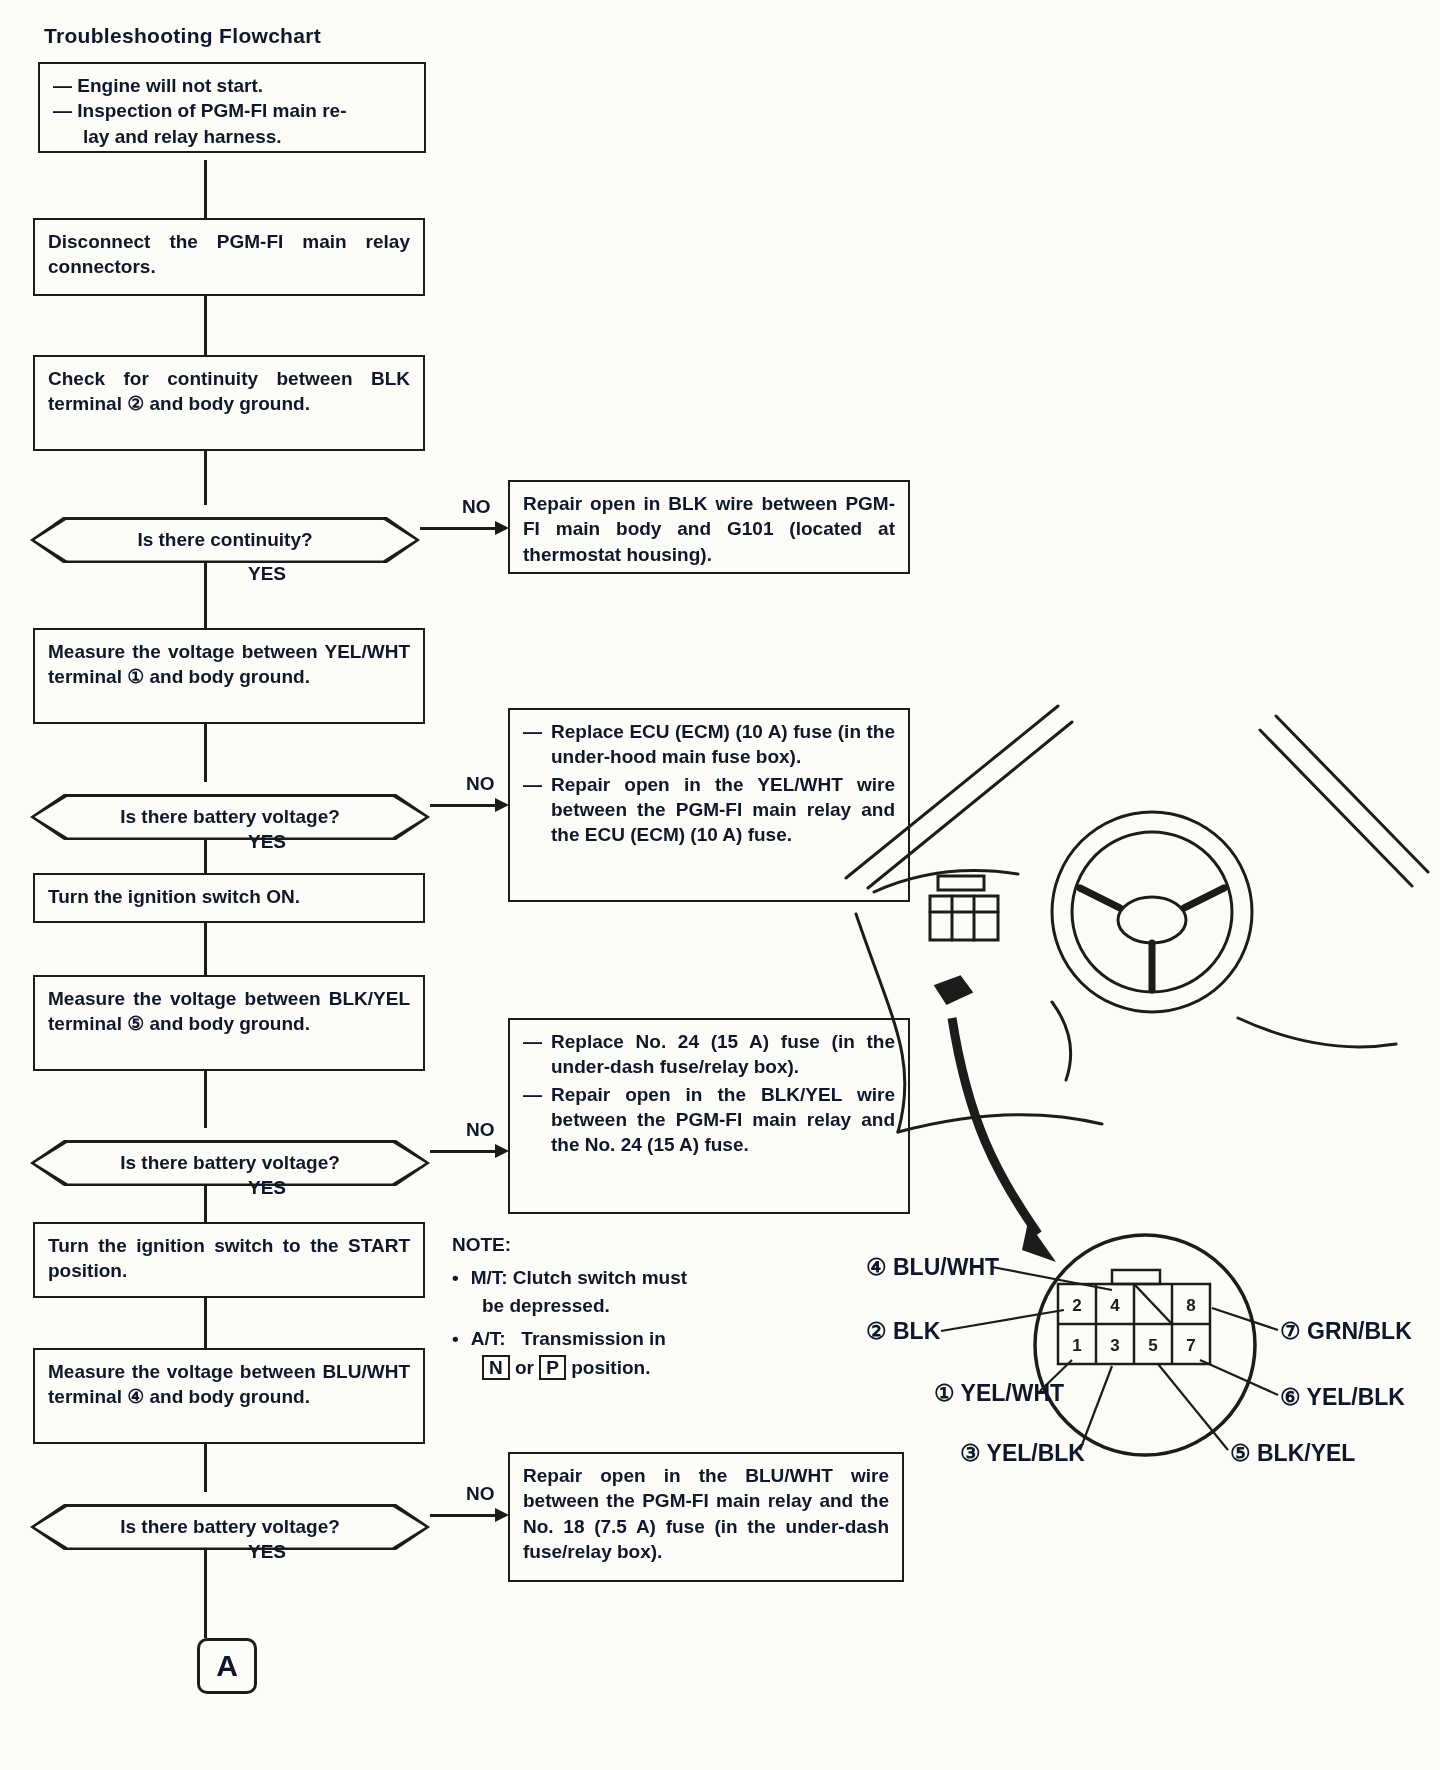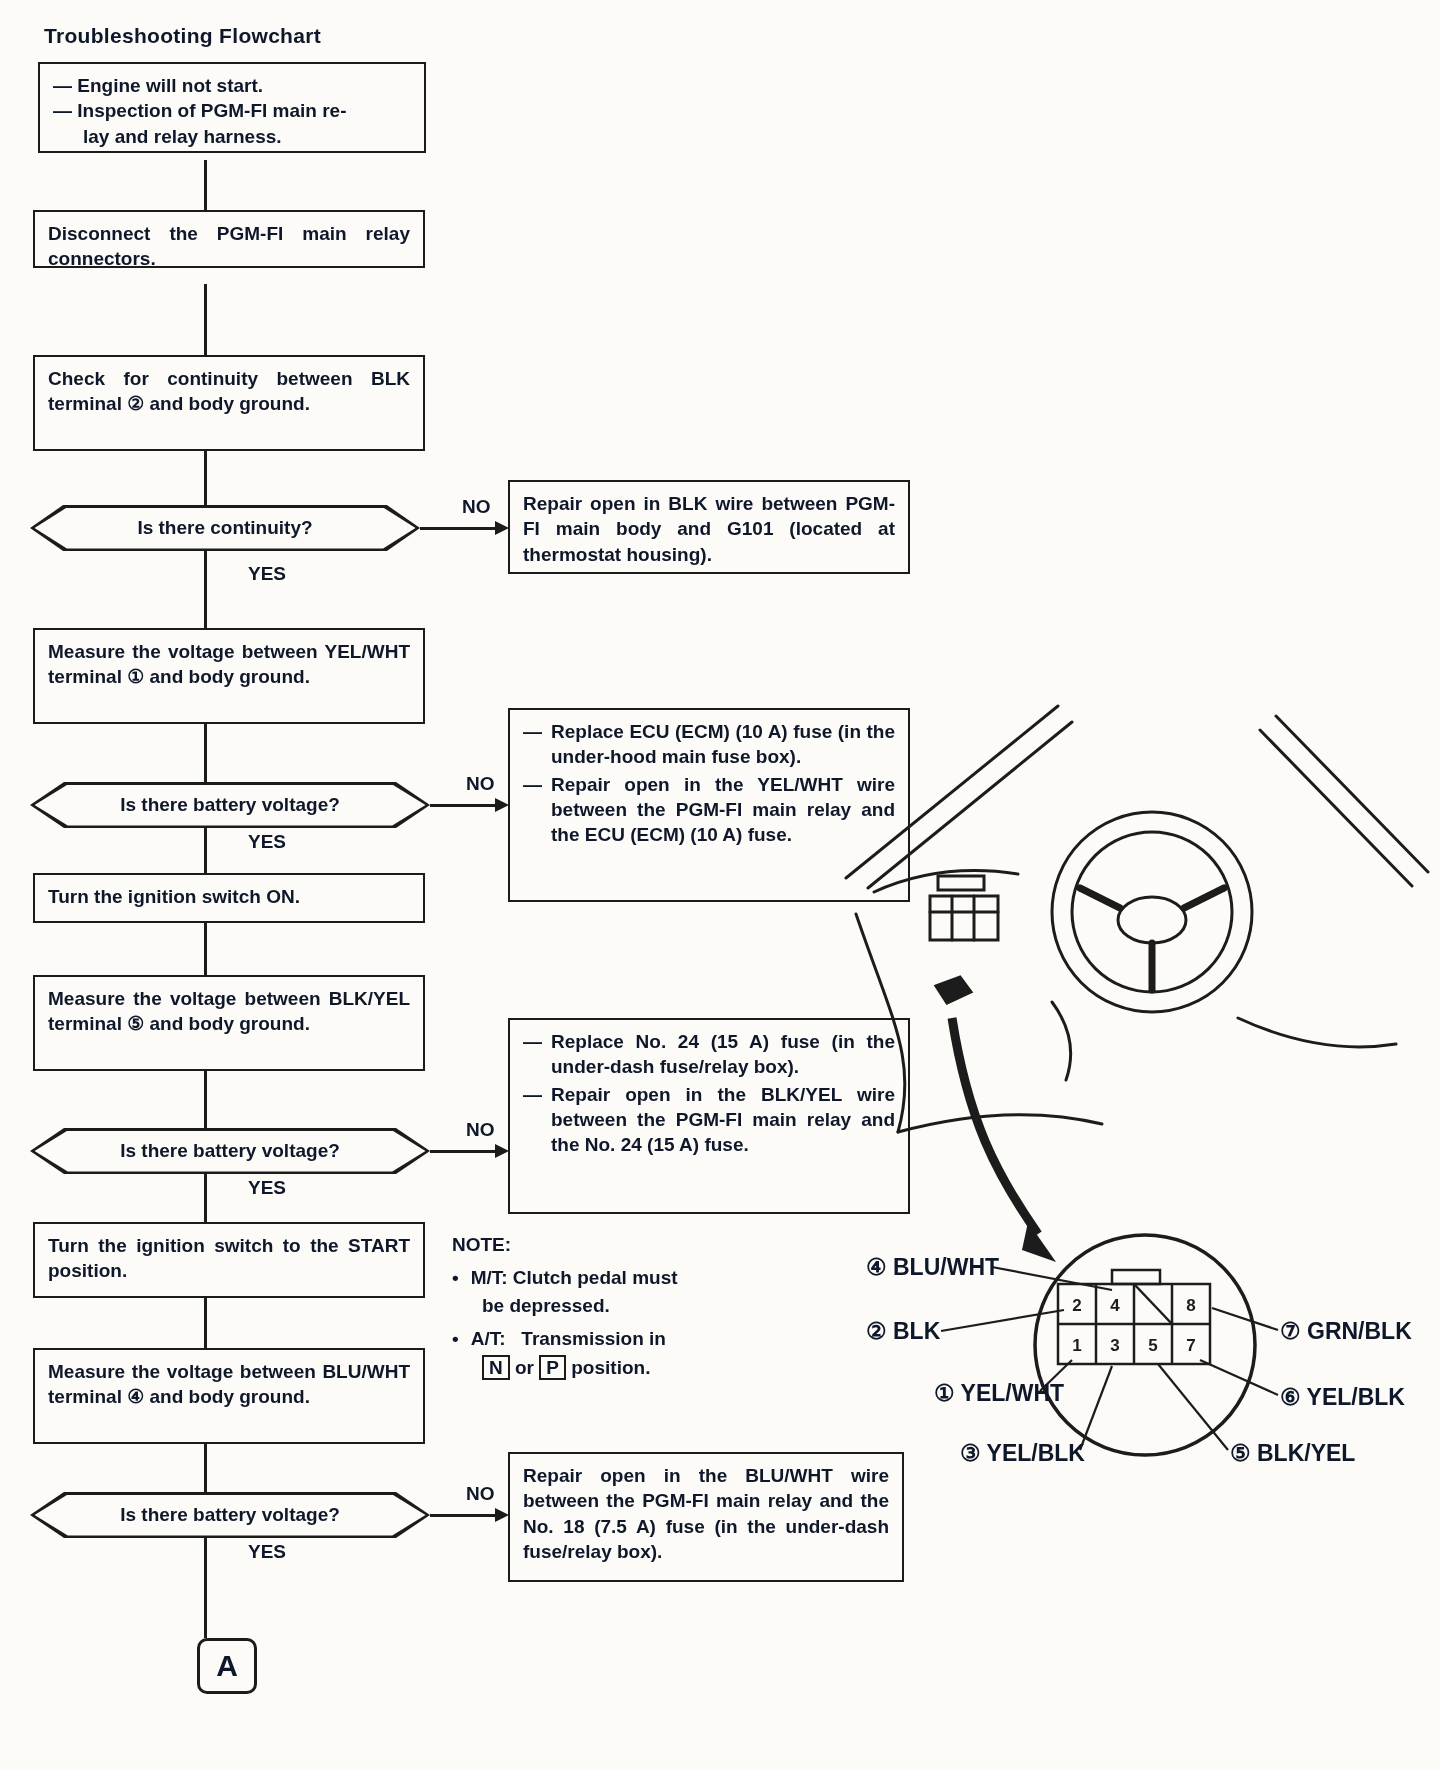--- a/index.html
+++ b/index.html
@@ -19,21 +19,21 @@
   }
   .box .ln { text-align:left; }
   .ln.indent { padding-left:30px; }
   .vline { position:absolute; width:2.5px; background:#1b1b1b; }
   .hline { position:absolute; height:2.5px; background:#1b1b1b; }
   .arrow-r {
     position:absolute; width:0; height:0;
     border-top:7px solid transparent; border-bottom:7px solid transparent;
     border-left:14px solid #1b1b1b;
   }
-  .hex { position:absolute; }
+  .hex { position:absolute;margin-top:12px; }
   .hex-outer, .hex-inner {
     position:absolute;
     clip-path:polygon(0 50%,8.5% 0,91.5% 0,100% 50%,91.5% 100%,8.5% 100%);
   }
   .hex-outer { inset:0; background:#1b1b1b; }
   .hex-inner {
     inset:2.5px 4.5px; background:#fcfbf7;
     display:flex; align-items:center; justify-content:center;
     font-size:19px; font-weight:700;
   }
@@ -82,21 +82,21 @@
   <div class="arrow-r" style="left:495px; top:1144px;"></div>
   <div class="hline" style="left:430px; top:1514px; width:67px;"></div>
   <div class="arrow-r" style="left:495px; top:1508px;"></div>
 
   <div class="box" style="left:38px; top:62px; width:388px; height:91px;">
     <div class="ln">—  Engine will not start.</div>
     <div class="ln">—  Inspection of PGM-FI main re-</div>
     <div class="ln indent">lay and relay harness.</div>
   </div>
 
-  <div class="box" style="left:33px; top:210px; width:392px; height:58px;">Disconnect the PGM-FI main relay connectors.</div>
+  <div class="box" style="left:33px; top:218px; width:392px; height:78px;">Disconnect the PGM-FI main relay connectors.</div>
 
   <div class="box" style="left:33px; top:355px; width:392px; height:96px;">Check for continuity between BLK terminal ② and body ground.</div>
 
   <div class="hex" style="left:30px; top:505px; width:390px; height:46px;">
     <div class="hex-outer"></div>
     <div class="hex-inner">Is there continuity?</div>
   </div>
   <div class="lbl" style="left:462px; top:496px;">NO</div>
   <div class="lbl" style="left:248px; top:563px;">YES</div>
 
@@ -143,21 +143,21 @@
       <span class="rtext">Repair open in the BLK/YEL wire between the PGM-FI main relay and the No. 24 (15 A) fuse.</span>
     </div>
   </div>
 
   <div class="box" style="left:33px; top:1222px; width:392px; height:76px;">Turn the ignition switch to the START position.</div>
 
   <div class="note" style="left:452px; top:1232px;">
     <div>NOTE:</div>
     <div class="note-row">
       <span>•</span>
-      <span>M/T: Clutch pedal must</span>
+      <span>M/T: Clutch switch must</span>
     </div>
     <div class="note-cont">be depressed.</div>
     <div class="note-row">
       <span>•</span>
       <span class="pre">A/T:   Transmission in</span>
     </div>
     <div class="note-cont">
       <span class="keybox">N</span>
       <span>or</span>
       <span class="keybox">P</span>

